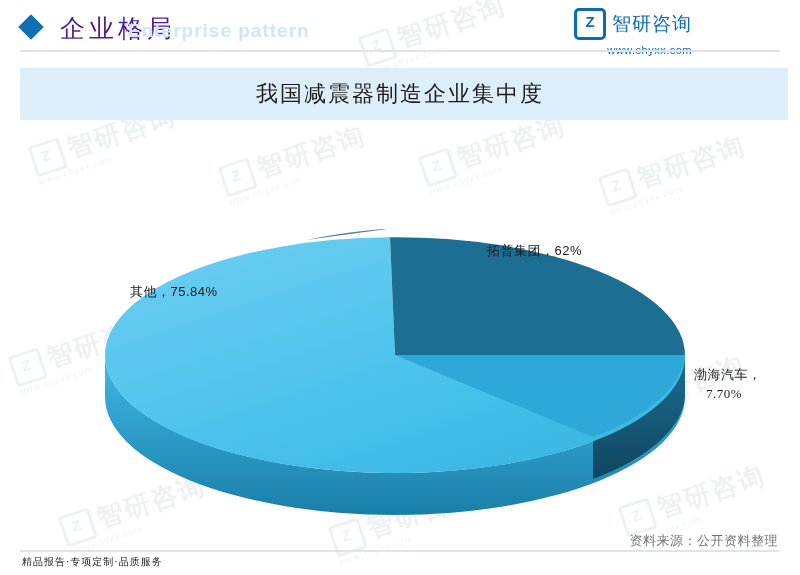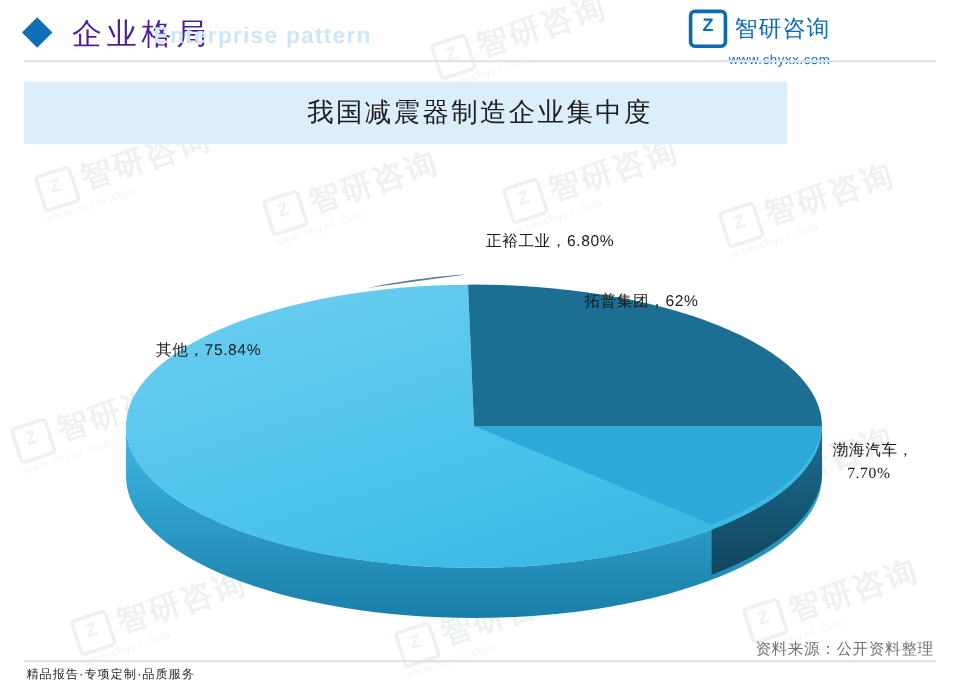--- a/index.html
+++ b/index.html
@@ -55,21 +55,21 @@
     color:#0d6ab3;font-size:15px;font-weight:bold;line-height:21px;text-align:center;
     font-family:"Liberation Sans","DejaVu Sans",sans-serif;
   }
   .logo-name{font-size:19px;color:#0d6ab3;letter-spacing:1px;}
   .logo-url{font-size:11px;color:#0d6ab3;margin-top:4px;letter-spacing:0.5px;}
   .hdr-rule{
     position:absolute;left:20px;top:50px;width:760px;height:2px;background:#dfe4e8;
   }
   
   .title-band{
-    position:absolute;left:20px;top:68px;width:636px;height:52px;
+    position:absolute;left:20px;top:68px;width:768px;height:52px;
     background:#ddeefb;z-index:3;
   }
   .title-band-text{
     position:absolute;left:0;top:0;width:760px;line-height:52px;text-align:center;
     font-size:22px;color:#1c1c1c;letter-spacing:2px;
   }
   
   .chart-area{position:absolute;left:0;top:120px;width:800px;height:390px;z-index:3;}
   .pie-wrap{position:absolute;left:95px;top:85px;width:620px;height:300px;}
   svg{display:block;overflow:visible;}
@@ -163,21 +163,20 @@
         <path d="M 292,18 L 292,18 Z" fill="none"></path>
         <path d="M 290,22
                  L 208,33
                  A 292,119 0 0 1 285,22 Z" fill="#5a7f93" opacity="0"></path>
 
         <path d="M 292,24 L 211,35 A 291,118 0 0 1 287,24 Z" fill="#5a7f93"></path>
       </g>
     </svg>
   </div>
 
-  <div class="lbl" style="left:405px;top:72px;">正裕工业，6.80%</div>
   <div class="lbl" style="left:487px;top:122px;">拓普集团，62%</div>
   <div class="lbl" style="left:130px;top:163px;">其他，75.84%</div>
   <div class="lbl" style="left:694px;top:246px;">渤海汽车，</div>
   <div class="lbl" style="left:706px;top:266px;font-family:Liberation Serif, serif;">7.70%</div>
 </div>
 
 <div class="src">资料来源：公开资料整理</div>
 <div class="foot-rule"></div>
 <div class="foot-text">精品报告·专项定制·品质服务</div>
 

